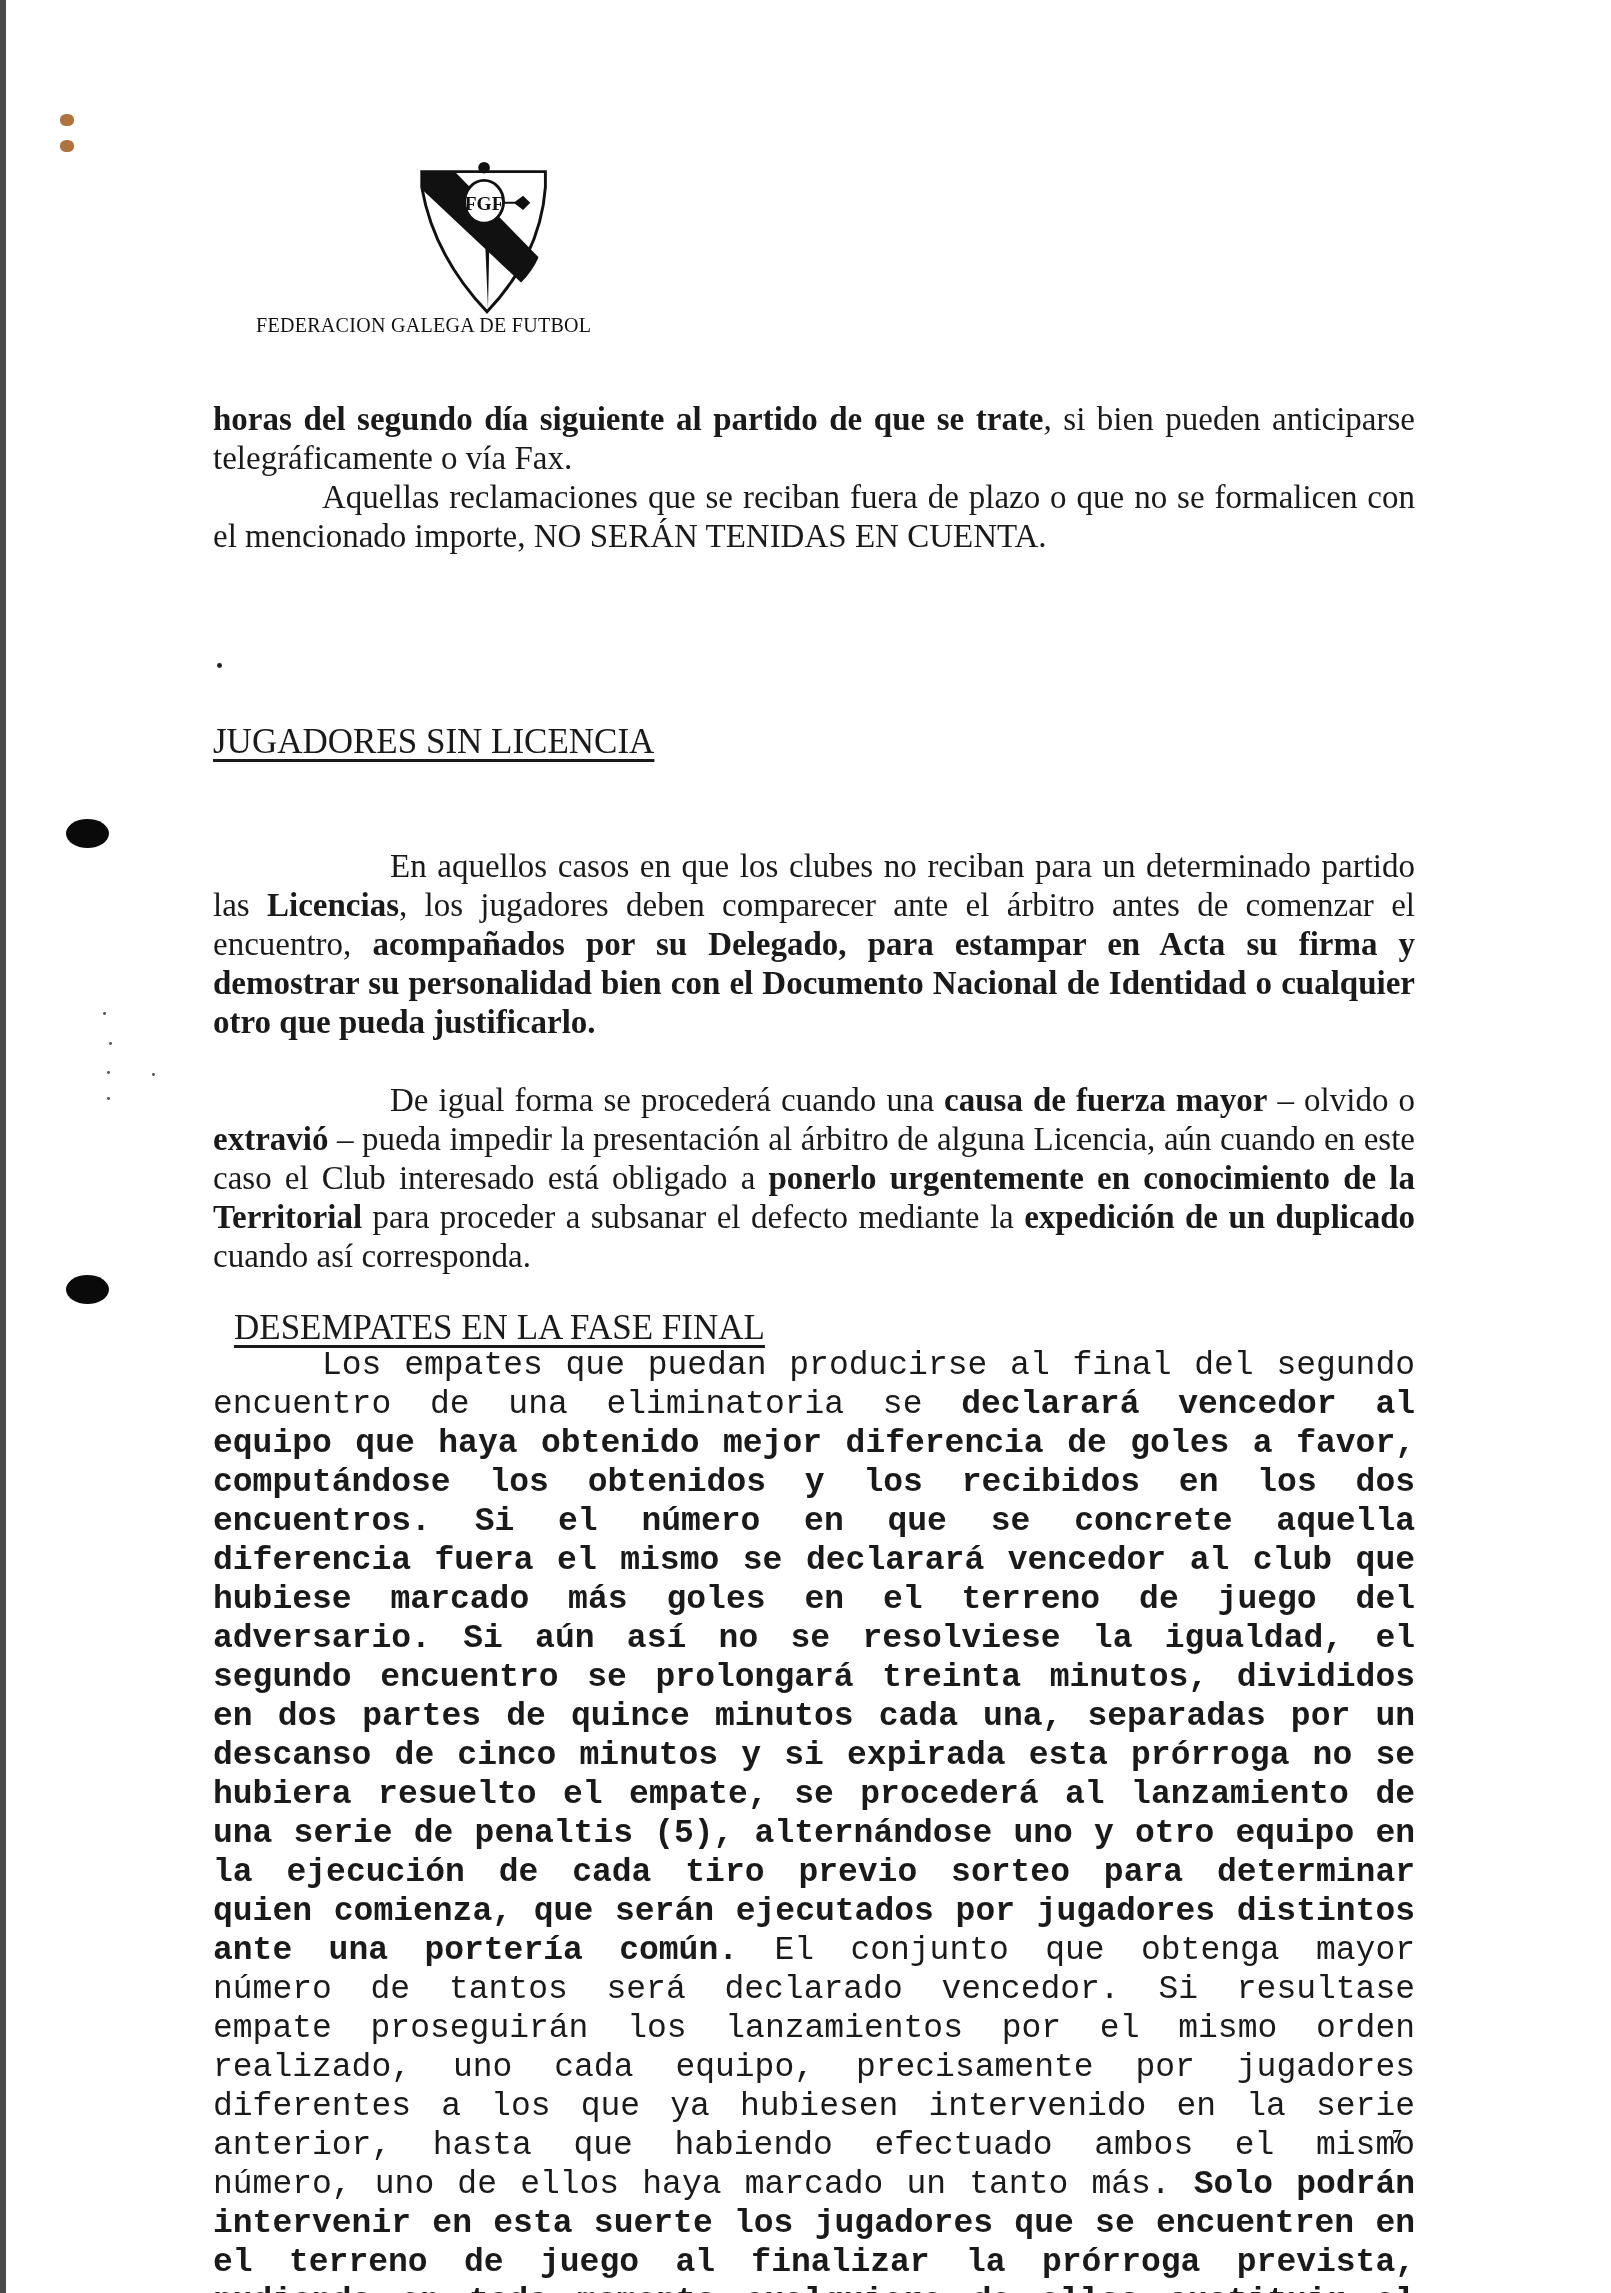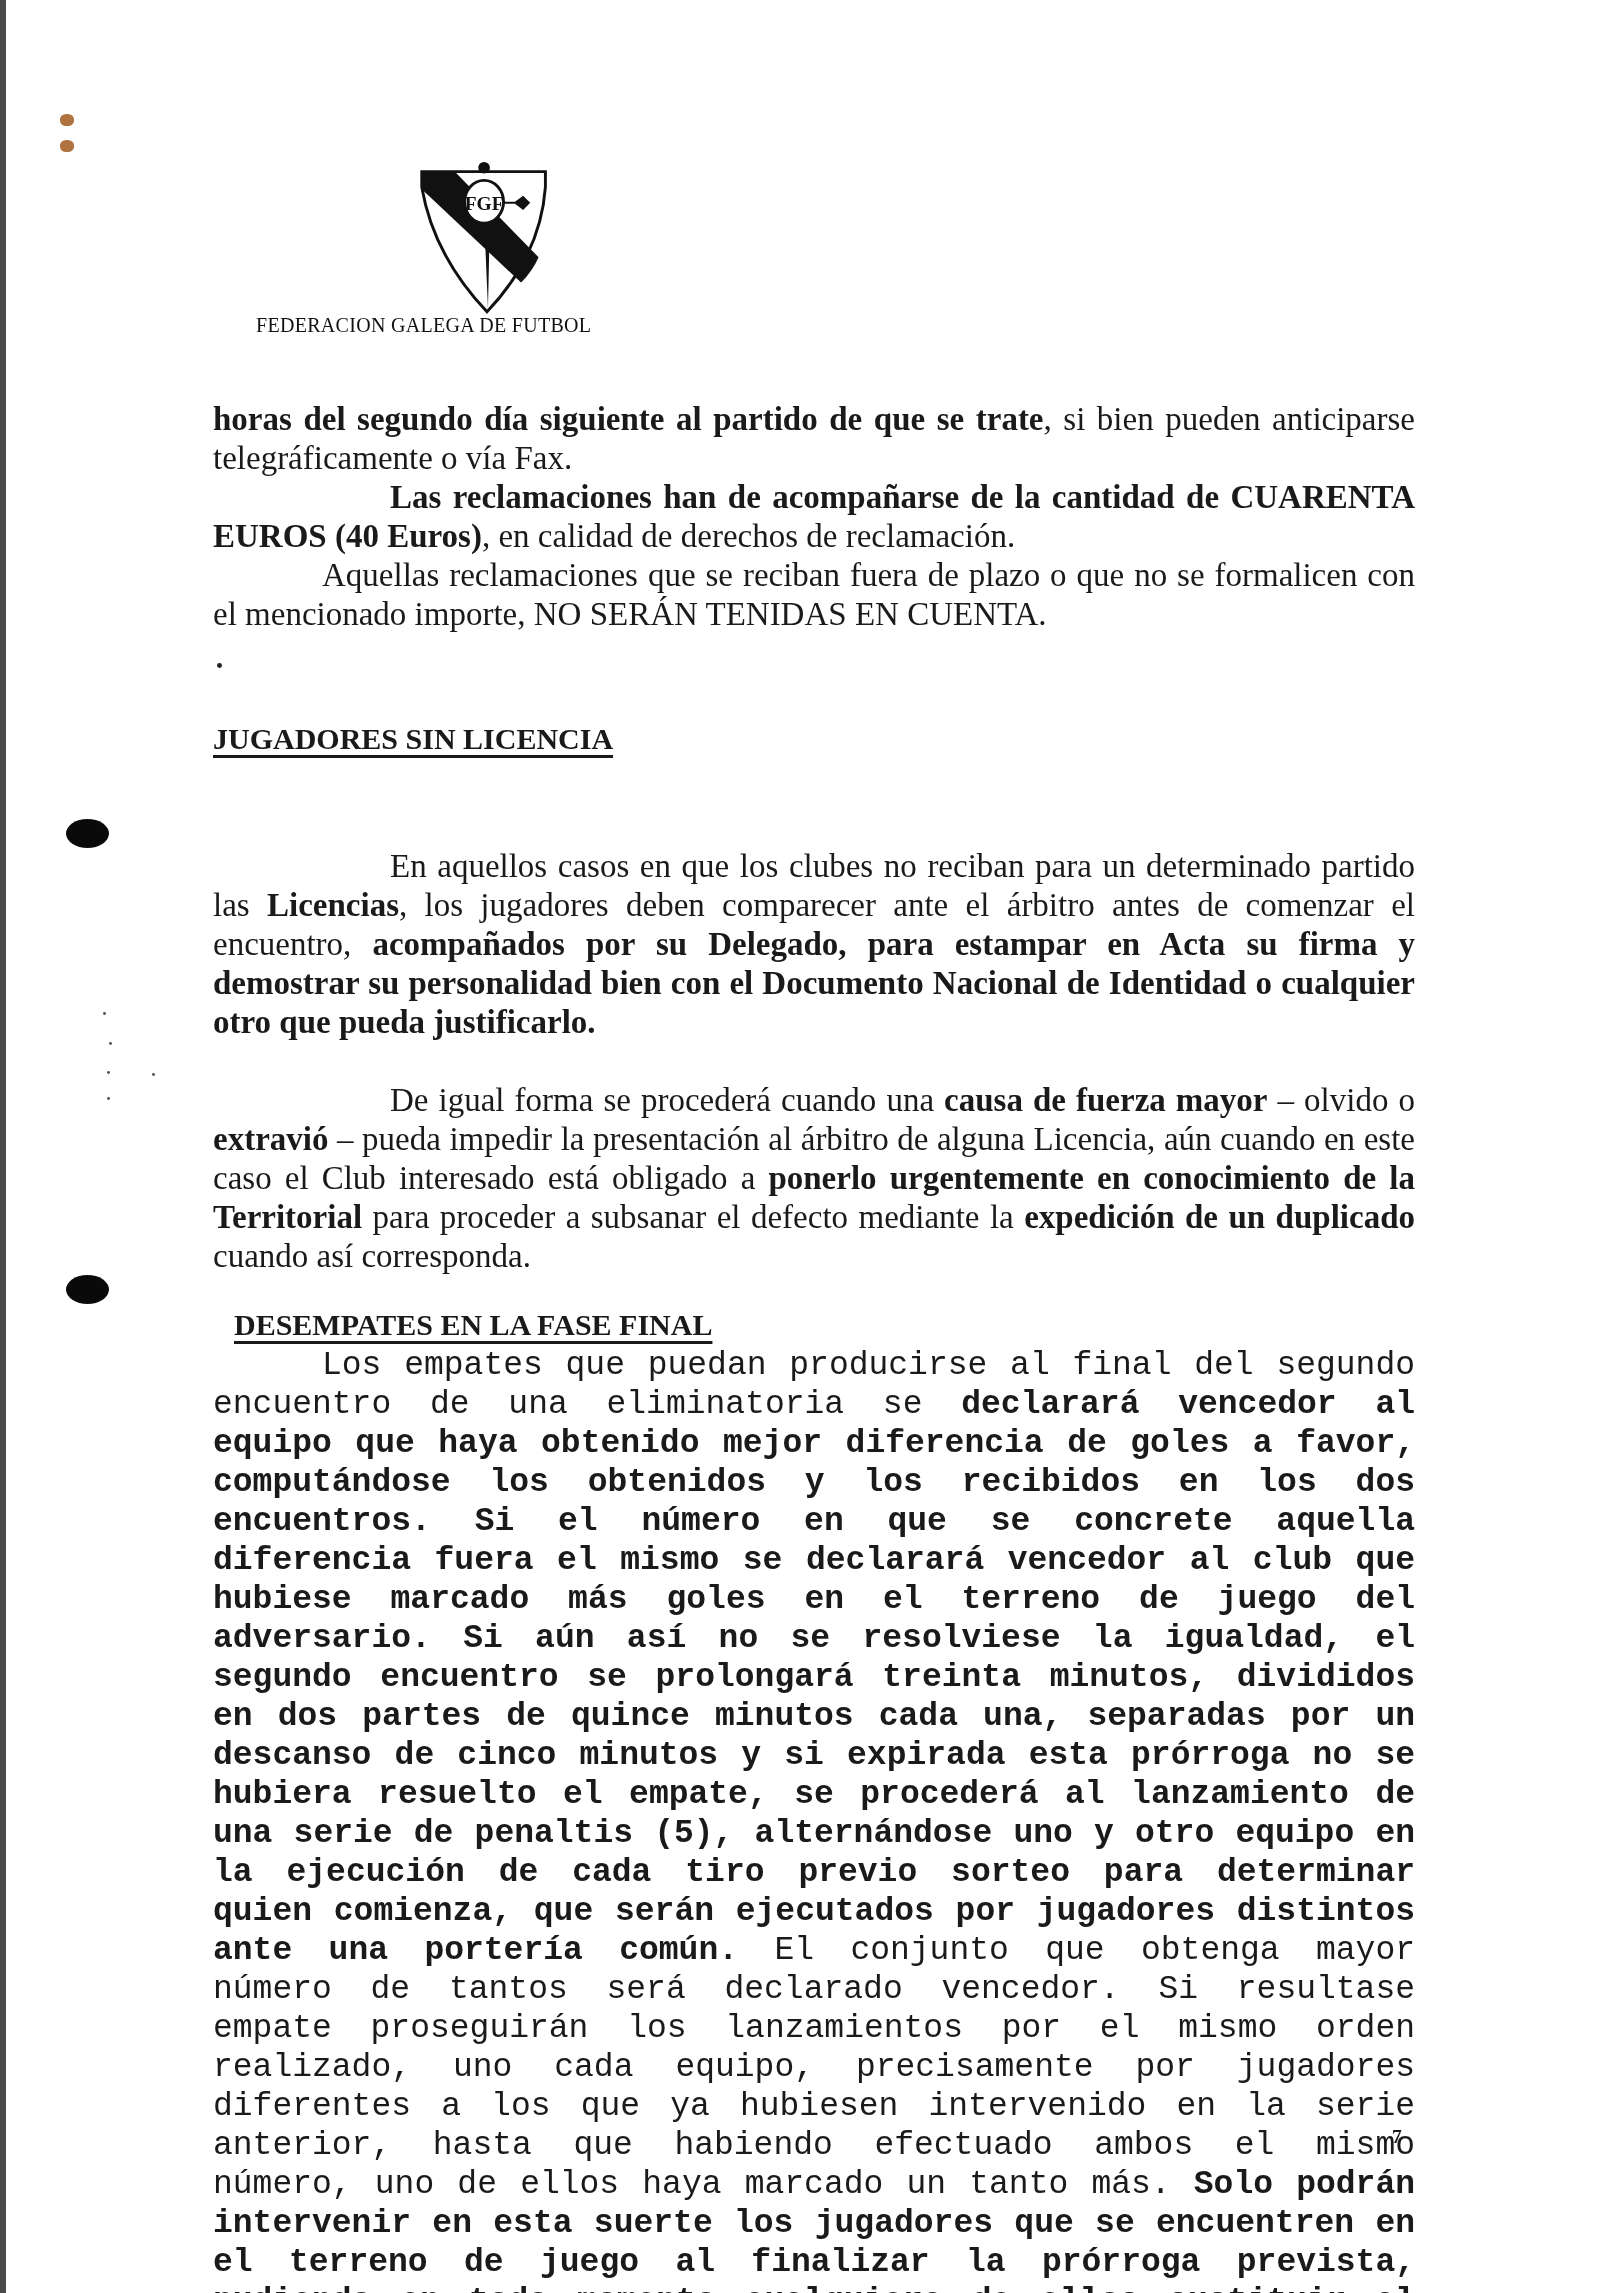--- a/index.html
+++ b/index.html
@@ -9,21 +9,21 @@
   .punch { position: absolute; left: 66px; width: 43px; height: 29px; border-radius: 50%; background: #0a0a0a; }
   .staple { position: absolute; width: 13.7px; height: 11.7px; border-radius: 45%; background: #a05a1c; opacity: .85; }
   .speck { position: absolute; width: 2.9px; height: 2.9px; background: #555; border-radius: 50%; }
   .logo { position: absolute; left: 414px; top: 148px; width: 146px; height: 166px; }
   .org-name { position: absolute; left: 256px; top: 314px; font-size: 20px; letter-spacing: 0.3px; color: #111; }
   .body-text { position: absolute; left: 213px; width: 1202px; font-size: 33px; line-height: 39px; text-align: justify; }
   .body-text p { margin: 0; }
   .indent { text-indent: 177px; }
   .indent2 { text-indent: 109px; }
   b { font-weight: bold; }
-  .heading { position: absolute; font-size: 30px; font-weight: bold; text-decoration: underline; text-underline-offset: 5.9px; }
+  .heading { position: absolute; font-size: 35px; font-weight: normal; text-decoration: underline; text-underline-offset: 5.9px; }
   .dot { position: absolute; left: 217px; top: 663px; width: 4.9px; height: 4.9px; border-radius: 50%; background: #222; }
   .page-number { position: absolute; left: 1392px; top: 2126px; font-size: 19.5px; font-weight: bold; }
 </style>
 </head>
 <body>
 
 <div class="left-edge"></div>
 <div class="staple" style="left:60px; top:114px;"></div>
 <div class="staple" style="left:60px; top:140px;"></div>
 <div class="punch" style="top:819px;"></div>
@@ -42,21 +42,20 @@
     <ellipse cx="72" cy="55" rx="20" ry="22" fill="#fff" stroke="#111" stroke-width="3"></ellipse>
     <text x="72" y="63" font-size="20" text-anchor="middle" font-family="Liberation Serif, serif" font-weight="bold" fill="#111">FGF</text>
     <circle cx="72" cy="20" r="6" fill="#111"></circle>
     <path d="M92 56 L104 56 L112 50 L118 56 L112 62 L104 56" fill="#111" stroke="#111" stroke-width="2"></path>
   </svg>
 </div>
 <div class="org-name">FEDERACION GALEGA DE FUTBOL</div>
 
 <div class="body-text" style="top:400px;">
   <p><b>horas del segundo día siguiente al partido de que se trate</b><span>, si bien pueden anticiparse telegráficamente o vía Fax.</span></p>
-  <p class="indent"><b>Las reclamaciones han de acompañarse de la cantidad de CUARENTA EUROS (40 Euros)</b><span>, en calidad de derechos de reclamación.</span></p>
   <p class="indent2">Aquellas reclamaciones que se reciban fuera de plazo o que no se formalicen con el mencionado importe, NO SERÁN TENIDAS EN CUENTA.</p>
 </div>
 
 <div class="dot"></div>
 
 <div class="heading" style="left:213px; top:722px;">JUGADORES SIN LICENCIA</div>
 
 <div class="body-text" style="top:799px;margin-top:48px;">
   <p class="indent"><span>En aquellos casos en que los clubes no reciban para un determinado partido las </span><b>Licencias</b><span>, los jugadores deben comparecer ante el árbitro antes de comenzar el encuentro, </span><b>acompañados por su Delegado, para estampar en Acta su firma y demostrar su personalidad bien con el Documento Nacional de Identidad o cualquier otro que pueda justificarlo.</b></p>
   <p class="indent" style="margin-top:39px;"><span>De igual forma se procederá cuando una </span><b>causa de fuerza mayor</b><span> – olvido o </span><b>extravió</b><span> – pueda impedir la presentación al árbitro de alguna Licencia, aún cuando en este caso el Club interesado está obligado a </span><b>ponerlo urgentemente en conocimiento de la Territorial</b><span> para proceder a subsanar el defecto mediante la </span><b>expedición de un duplicado</b><span> cuando así corresponda.</span></p>

